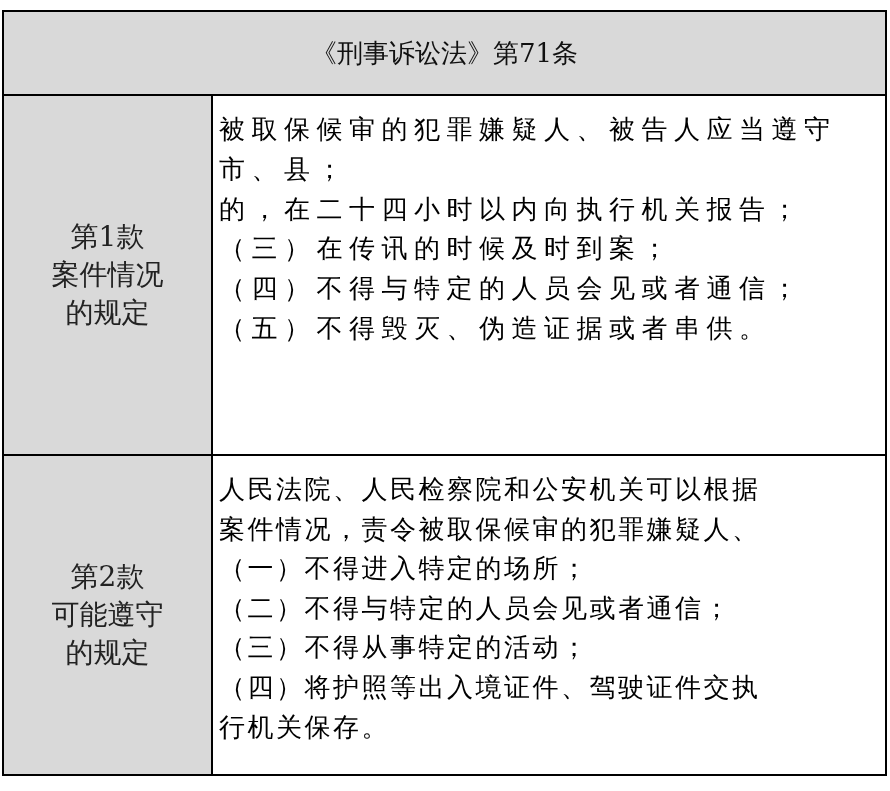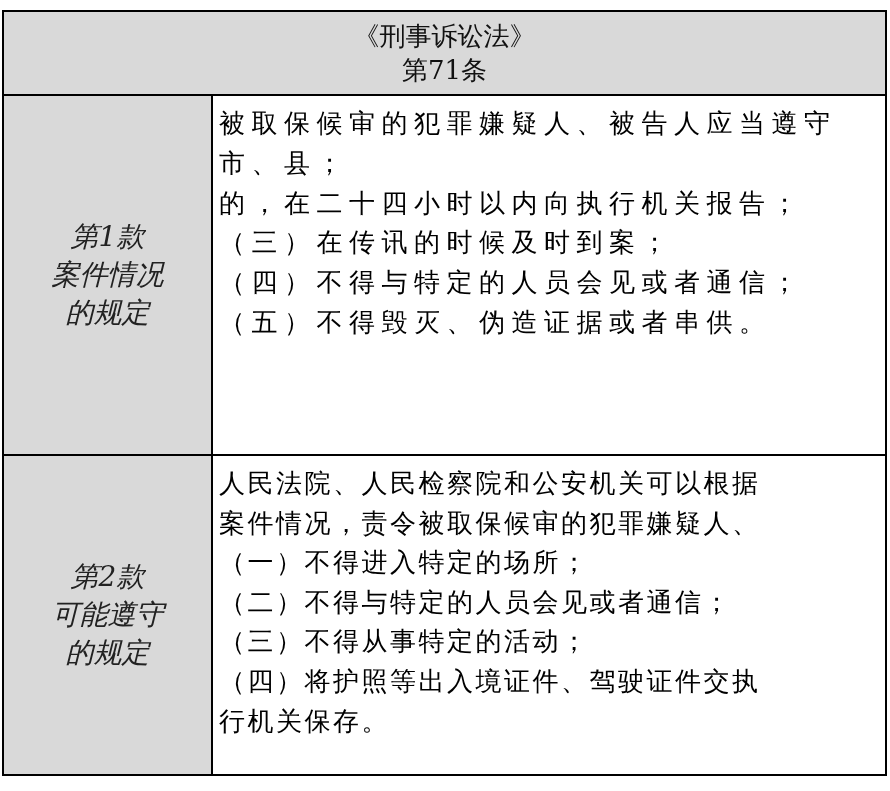--- a/index.html
+++ b/index.html
@@ -3,35 +3,34 @@
 <meta charset="utf-8">
 <style>
   html, body { margin: 0; padding: 0; background: #ffffff; }
   body { width: 890px; height: 791px; position: relative; overflow: hidden; }
   .tbl {
     position: absolute; left: 2px; top: 10px; width: 885px;
     border: 2px solid #000; box-sizing: border-box;
   }
   .hdr {
     height: 82px; background: #d9d9d9; border-bottom: 2px solid #000;
-    display: flex; flex-direction: column; align-items: center; justify-content: center;
+    display: flex; flex-direction: row; align-items: center; justify-content: center;
     font-family: "DejaVu Serif", "Liberation Serif", serif; font-size: 26px; line-height: 34px;
     color: #111;
   }
   .row { display: flex; border-bottom: 2px solid #000; }
   .row:last-child { border-bottom: none; }
   .lbl {
     width: 207px; flex: none; background: #d9d9d9; border-right: 2px solid #000;
     display: flex; flex-direction: column; align-items: center; justify-content: center;
     font-family: "DejaVu Serif", "Liberation Serif", serif; font-size: 28px; line-height: 38px;
     color: #222;
-    font-style: italic;
   }
   .body {
-    flex: 1; padding: 8px 6px 0 6px;
+    flex: 1; padding: 14px 6px 0 6px;
     font-family: "DejaVu Serif", "Liberation Serif", serif; font-size: 26px;
     color: #000;
   }
   .r1 { height: 358px; }
   .r2 { height: 318px; }
   .r1 .line { height: 39.8px; line-height: 39.8px; letter-spacing: 6.5px; white-space: nowrap; }
   .r2 .line { height: 39.6px; line-height: 39.6px; letter-spacing: 2.5px; white-space: nowrap; }
 </style>
 </head>
 <body>

